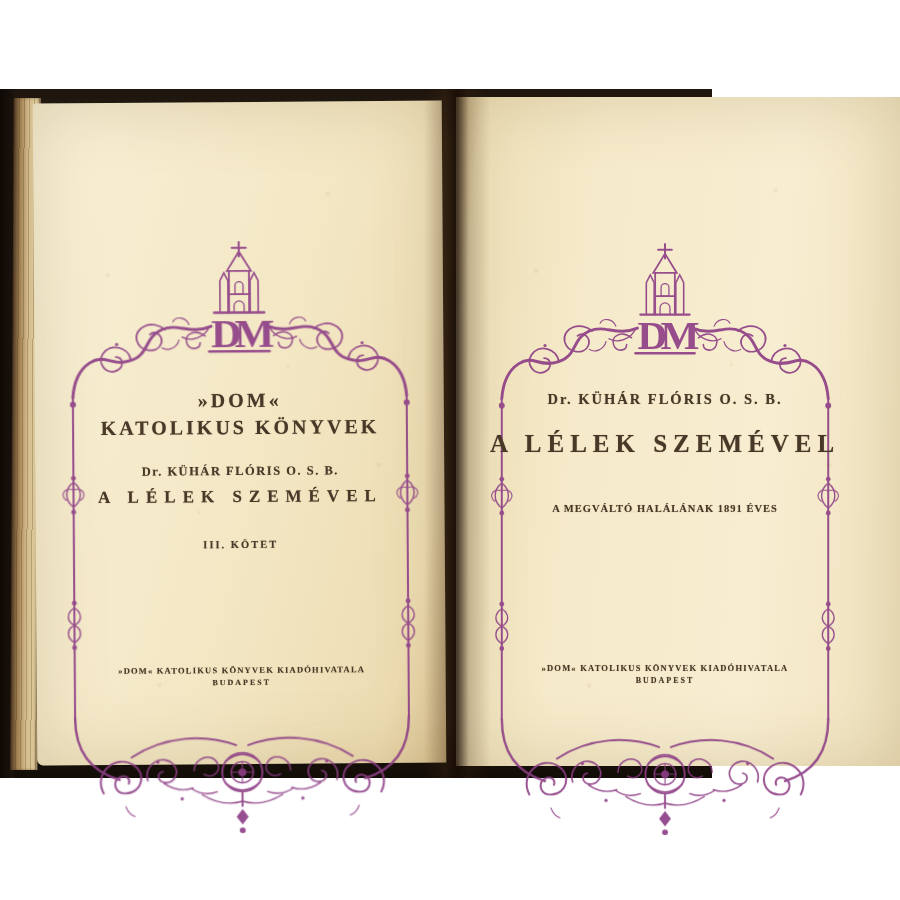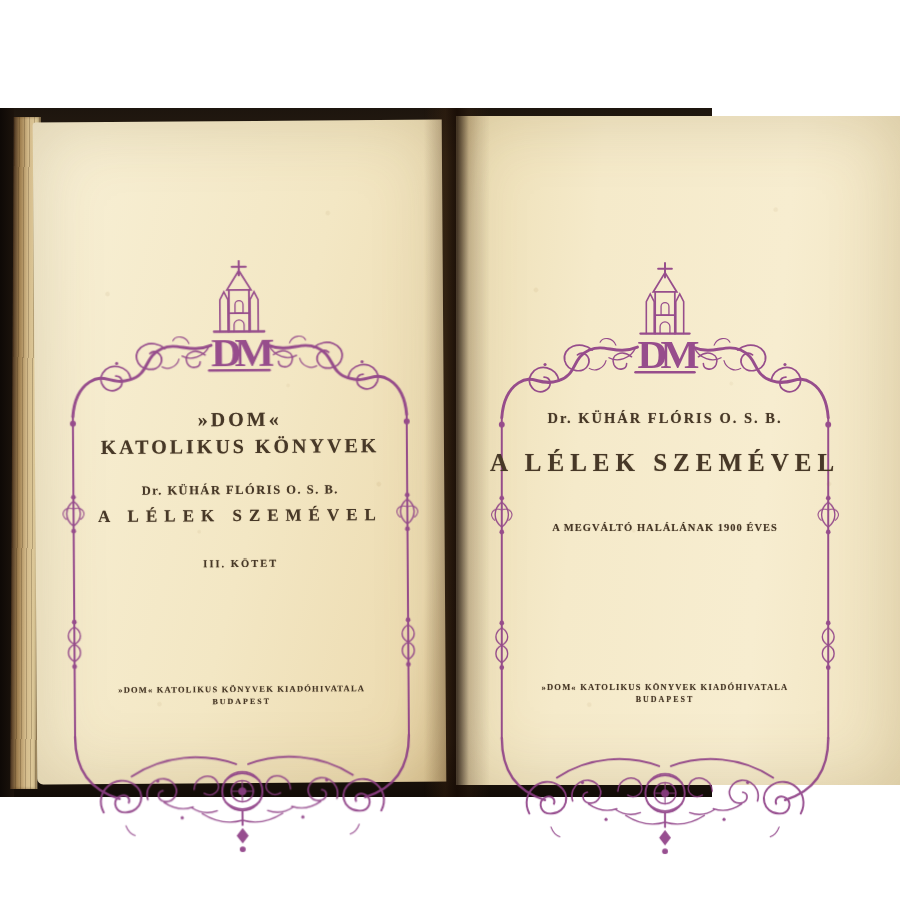--- a/index.html
+++ b/index.html
@@ -6,21 +6,21 @@
     --background:#ffffff; --paper:#f3e7c5; --ornament:#8e3f86;
     --text-ink:#473827; --cover:#231a12;
   }
   html,body{margin:0;padding:0;}
   body{
     width:900px;height:900px;overflow:hidden;position:relative;
     background:var(--background,#fff);
     font-family:"Liberation Serif","DejaVu Serif",serif;
   }
   .book{
-    position:absolute;left:0;top:108px;width:712px;height:689px;
+    position:absolute;left:0;top:89px;width:712px;height:689px;
     background:linear-gradient(180deg,#1d150e,#2b2013 8%,#241a10 92%,#120c07);
   }
   .cover-strip{
     position:absolute;left:0;top:0;width:14px;height:100%;
     background:linear-gradient(90deg,#0e0906,#1c130c);
   }
   .fore-edge{
     position:absolute;left:12px;top:9px;width:27px;height:672px;
     background:
       repeating-linear-gradient(90deg,rgba(60,40,15,.25) 0 1px,rgba(0,0,0,0) 1px 5px),
@@ -168,20 +168,20 @@
     </div>
   </div>
 
   <div class="page right">
     <svg class="frame" viewBox="0 0 360 620" preserveAspectRatio="none">
         <use href="#ornate-frame"></use>
       </svg>
     <div class="textcol">
       <div class="tline" style="top:294px;font-size:14.5px;letter-spacing:2px;">Dr. KÜHÁR FLÓRIS O. S. B.</div>
       <div class="tline" style="top:333px;font-size:25px;letter-spacing:6px;">A LÉLEK SZEMÉVEL</div>
-      <div class="tline" style="top:406px;font-size:10.5px;letter-spacing:1px;">A MEGVÁLTÓ HALÁLÁNAK 1900 ÉVES</div>
+      <div class="tline" style="top:406px;font-size:10.5px;letter-spacing:1px;">A MEGVÁLTÓ HALÁLÁNAK 1891 ÉVES</div>
       <div class="tline" style="top:566px;font-size:8.5px;letter-spacing:1.2px;">»DOM« KATOLIKUS KÖNYVEK KIADÓHIVATALA</div>
       <div class="tline" style="top:579px;font-size:8px;letter-spacing:2px;">BUDAPEST</div>
     </div>
   </div>
 
   <div class="gutter-shadow"></div>
 </div>
 
 </body></html>

